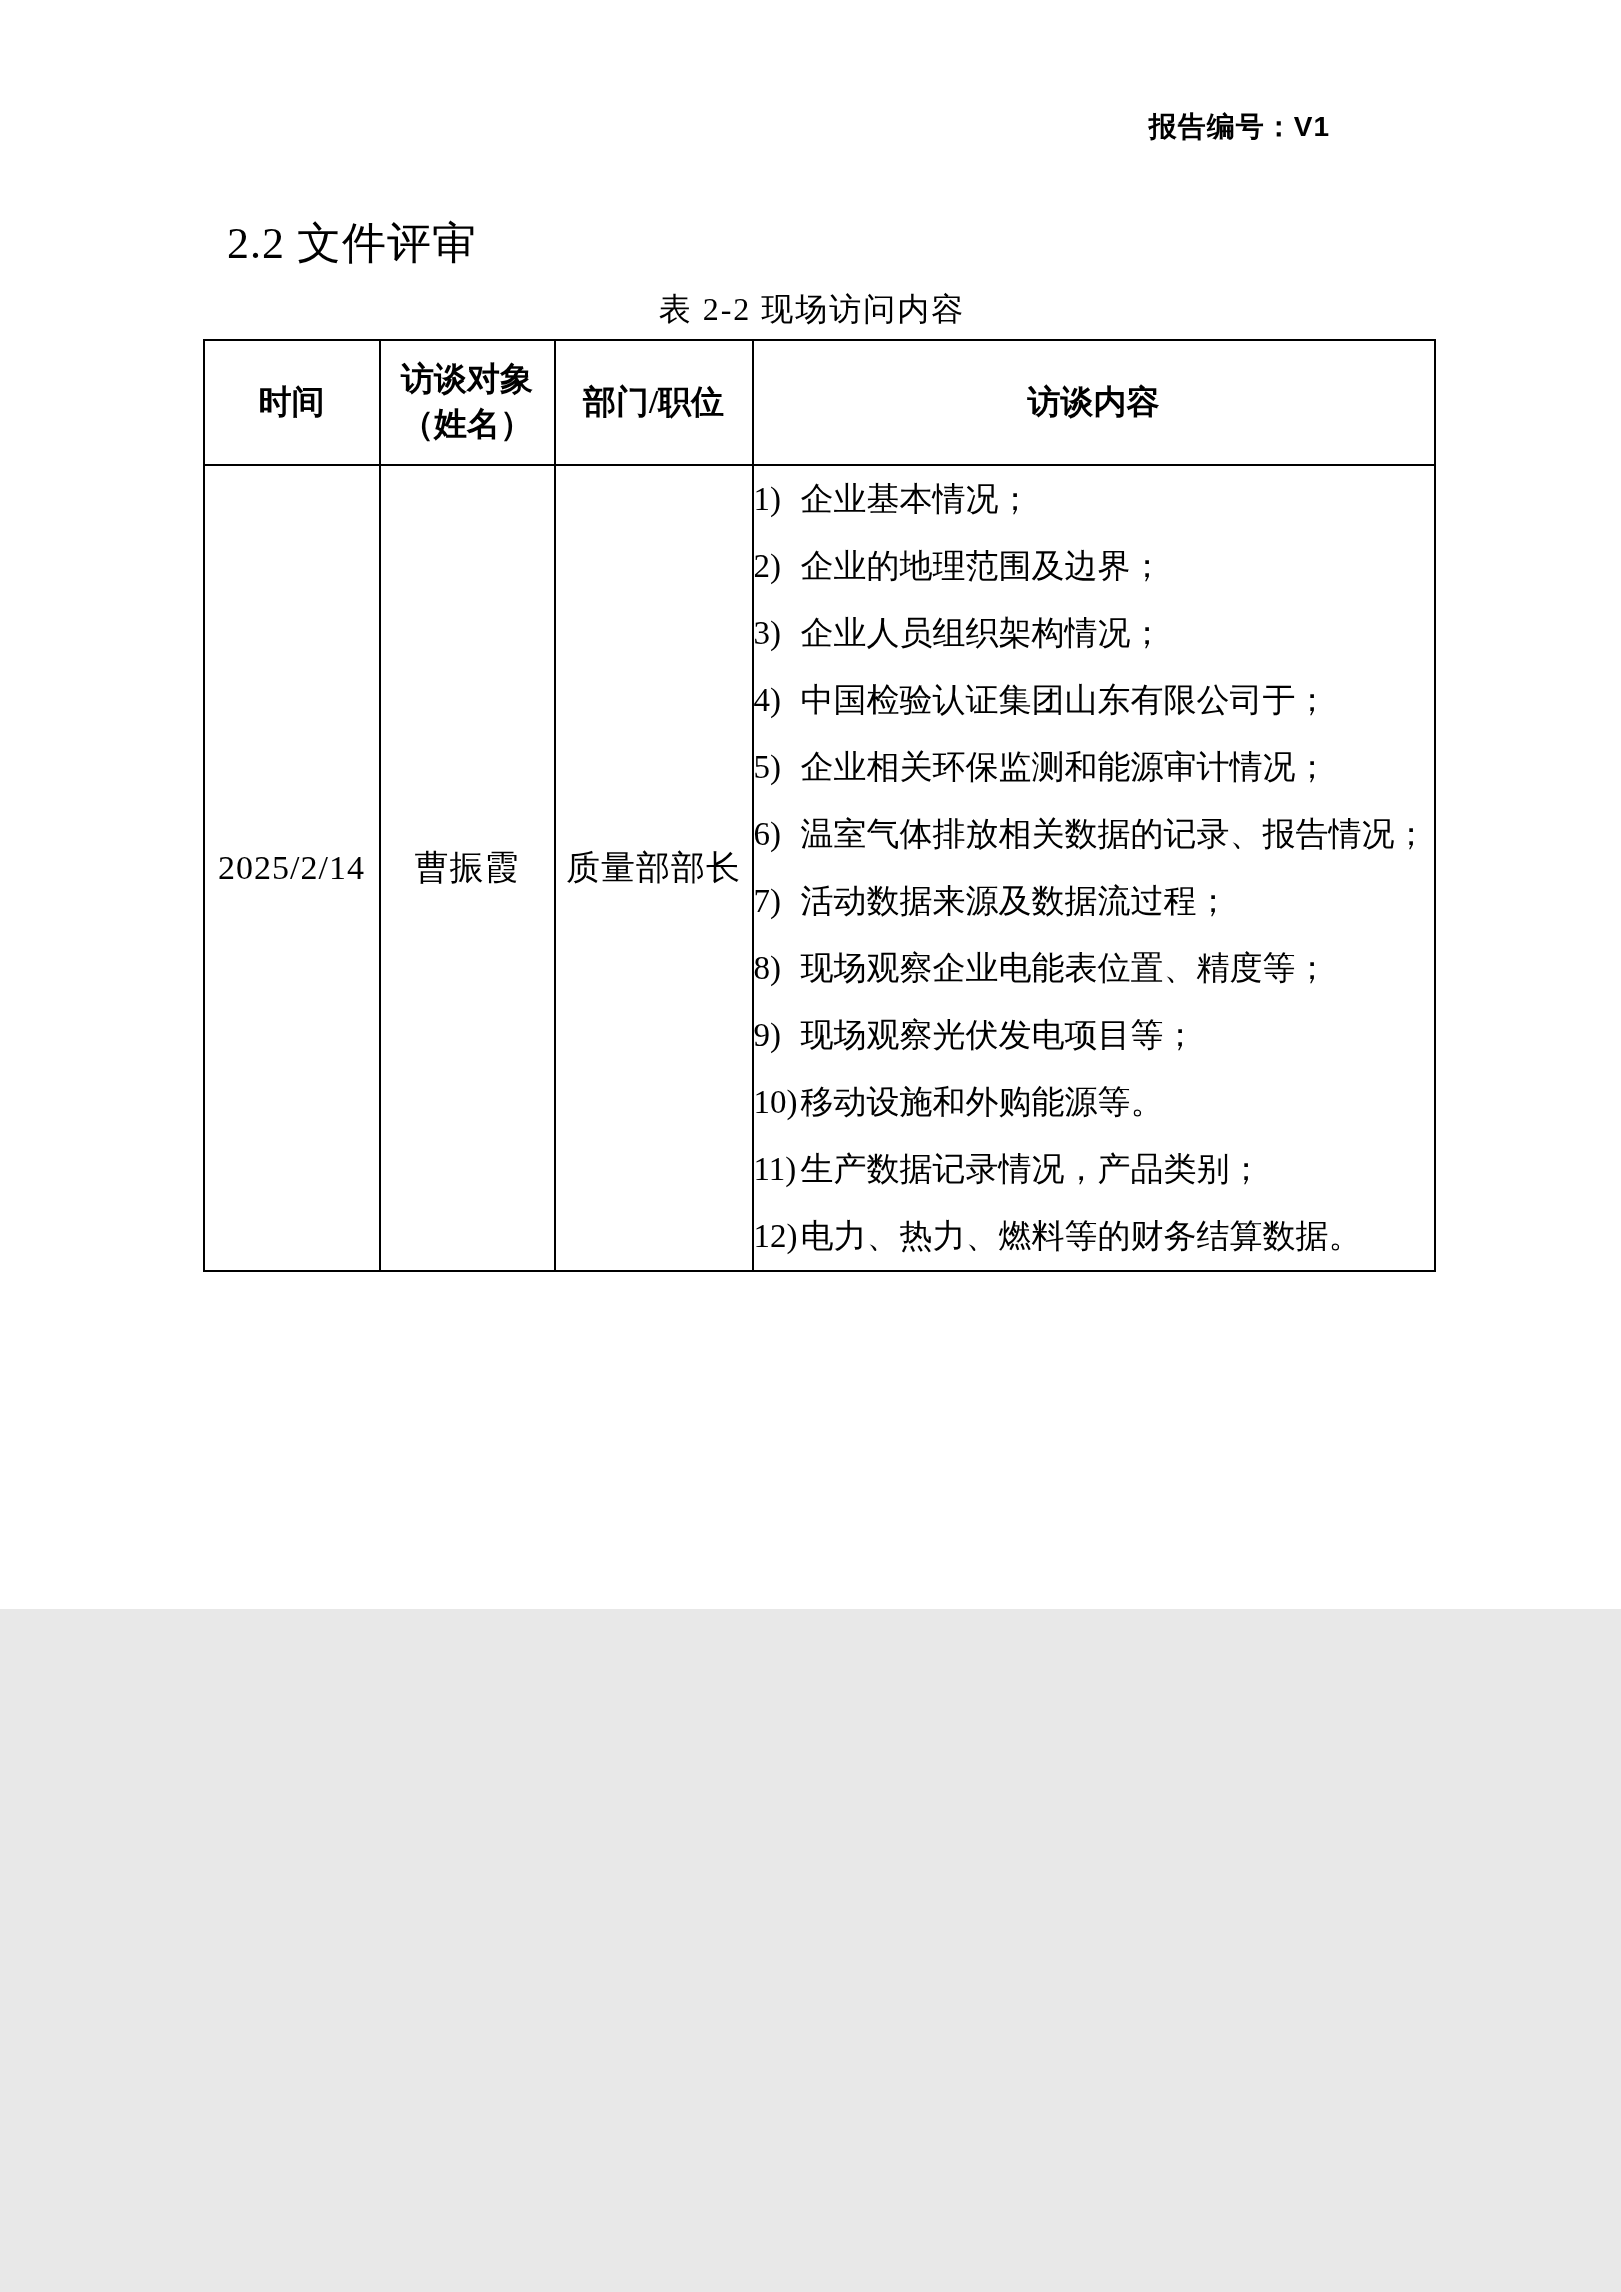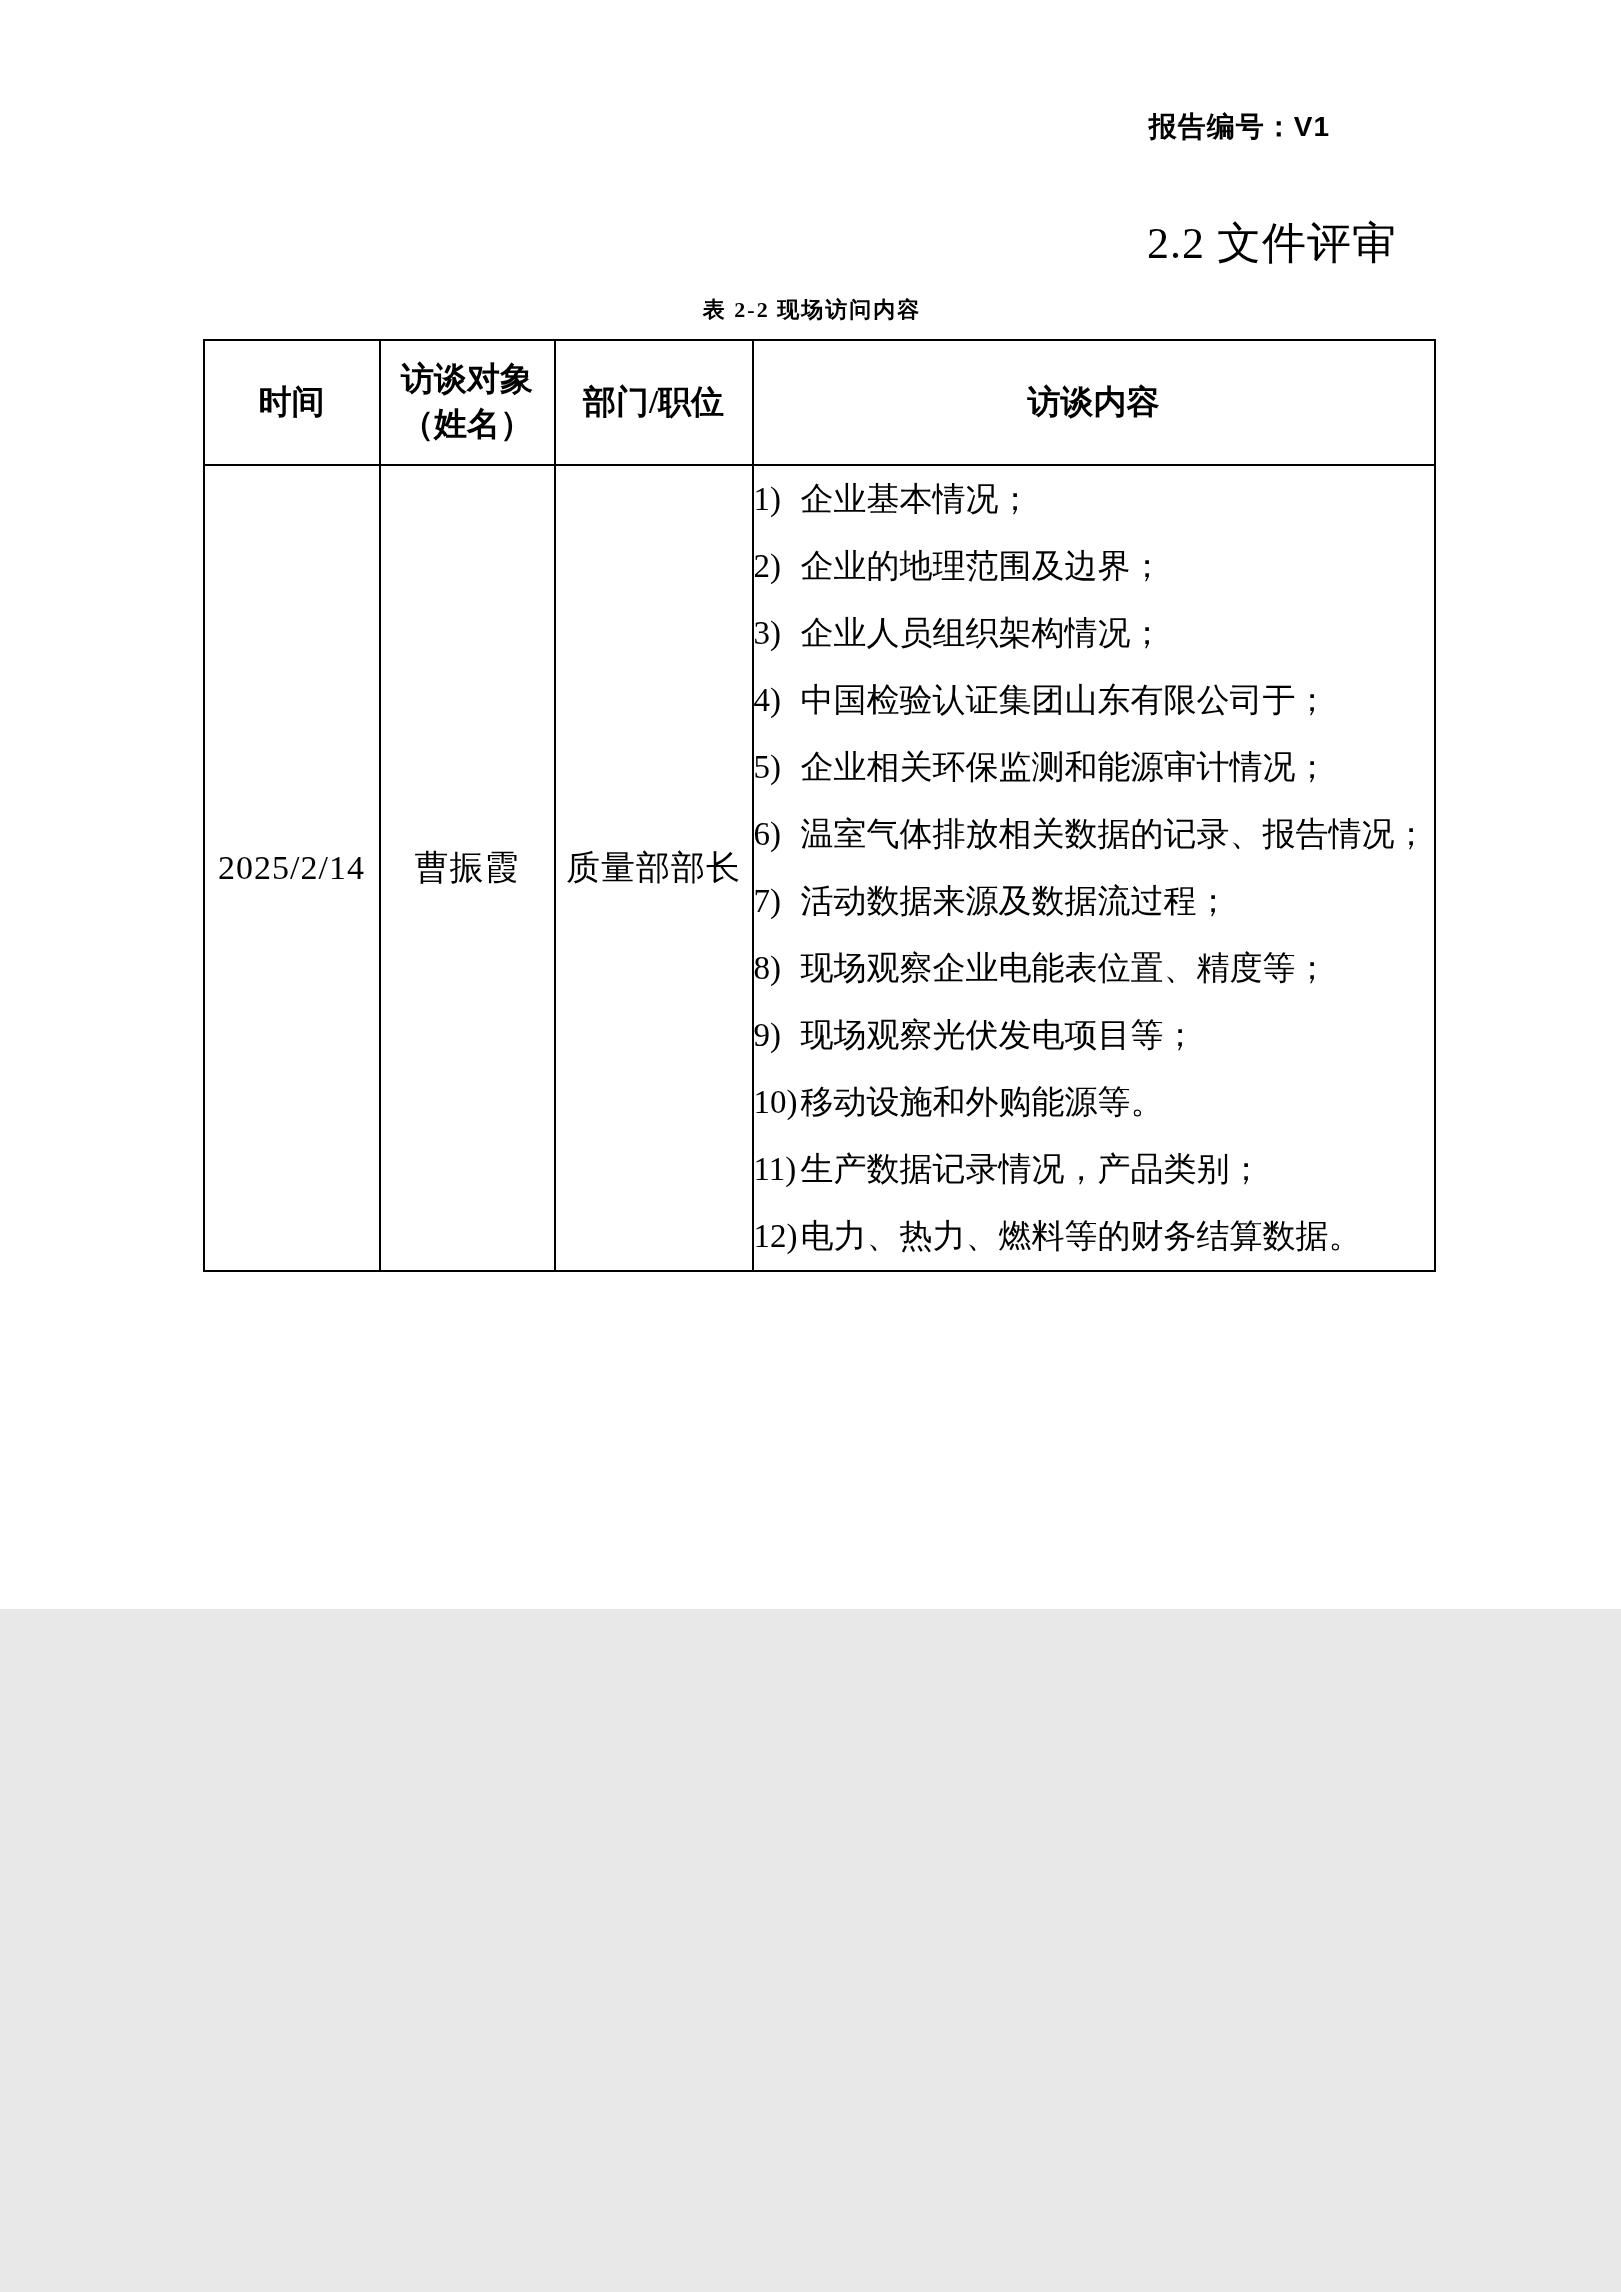--- a/index.html
+++ b/index.html
@@ -24,36 +24,36 @@
     top:0;left:227px;
     width:1170px;
   }
   h2.sec{
     margin:0;
     font-weight:normal;
     font-size:44px;
     line-height:65px;
     letter-spacing:1px;
   }
-  h2.sec-22{margin-top:211px;text-align:right;}
+  h2.sec-22{margin-top:211px;}
   h2.sec-23{margin-top:21.6px;}
   p.para{
     margin:11.8px 0 0 0;
     font-size:35px;
     line-height:69px;
     text-align:justify;
     text-align-last:left;
     text-indent:2em;
     letter-spacing:0.5px;
   }
   .caption{
     margin-top:9.8px;
     text-align:center;
-    font-weight:bold;
-    font-size:22px;
+    font-weight:normal;
+    font-size:32px;
     line-height:47px;
     letter-spacing:2px;
   }
   table.visit-table{
     margin:5.9px 0 0 -24.5px;
     width:1223px;
     border-collapse:collapse;
     table-layout:fixed;
   }
   table.visit-table th,

